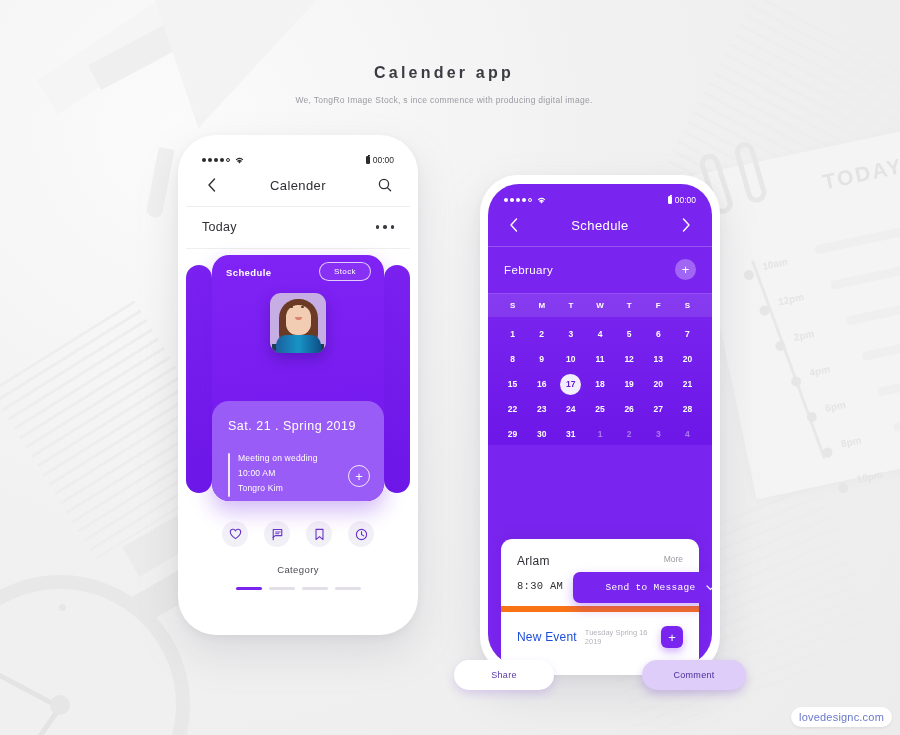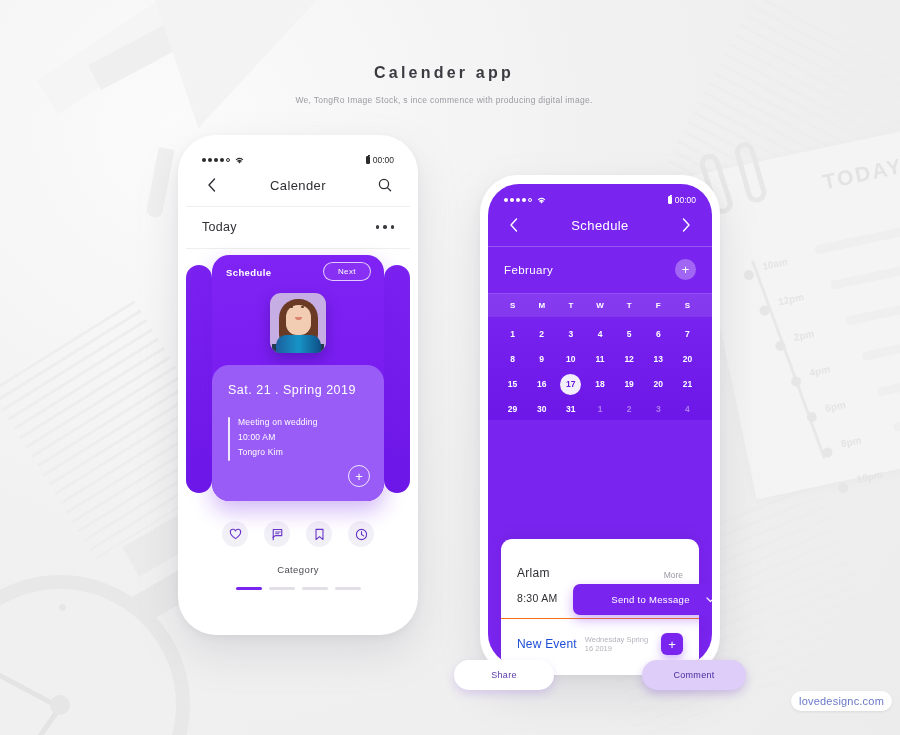--- a/index.html
+++ b/index.html
@@ -218,21 +218,21 @@
   .av-mouth{position:absolute; left:25px; top:24px; width:7px;height:3px;background:#d9826f;border-radius:0 0 5px 5px;}
   .av-scarf {
     position:absolute; left:6px; bottom:0; width:45px; height:18px;
     background:linear-gradient(90deg,#1b5f9e 0%,#1794c6 50%,#0d4f86 100%);
     border-radius:10px 10px 0 0;
   }
   .av-body {
     position:absolute; left:2px; bottom:0; width:52px; height:9px; background:#243a52;
   }
   .card-bottom {
-    position:absolute; left:0; right:0; bottom:0; height:136px;
+    position:absolute; left:0; right:0; bottom:0; height:100px;
     background:#9a5cf7; border-radius:17px 17px 17px 17px;
     padding: 18px 16px 0 16px;
   }
   .card-date { font-size:12.5px; color:#fff; letter-spacing:.5px; }
   .event-block { margin-top:18px; position:relative; padding-left:10px; }
   .event-block .bar {
     position:absolute; left:0; top:2px; width:2px; height:44px;
     background:rgba(255,255,255,.85); border-radius:2px;
   }
   .event-block div { font-size:8.5px; color:#ffffff; line-height:15px; letter-spacing:.2px; }
@@ -324,29 +324,28 @@
   .pill.c { background:#ffffff; width:100px; box-shadow:0 4px 10px rgba(120,60,220,.18); }
   .pill.b span { color:#4b2aa0; }
 
   .sheet {
     position:absolute; left:13px; right:13px; top:355px; bottom:-10px;
     background:#ffffff; border-radius:11px 11px 0 0;
     box-shadow: 0 -3px 14px rgba(70,20,150,.12);
     overflow:visible;
   }
   .sheet-row1 {
-    display:flex; align-items:flex-end; justify-content:space-between;
+    display:flex; align-items:flex-start; justify-content:space-between;
     padding: 15px 16px 0 16px;
-    margin-top: 12px;
   }
   .sheet-row1 .s-title { font-size:12px; color:#2f2f35; letter-spacing:.3px; }
   .sheet-row1 .s-more { font-size:8.5px; color:#9a9aa2; }
   .sheet-row2 {
     display:flex; align-items:center; padding: 12px 16px 14px 16px;
-    border-bottom:1px solid #f97316; position:relative;
+    border-bottom:6px solid #f97316; position:relative;font-family:Liberation Mono, monospace;
   }
   .sheet-row2 .s-time { font-size:10.5px; color:#2f2f35; letter-spacing:.3px; }
   .send-btn {
     position:absolute; left:72px; right:-27px; top:4px; height:31px;
     background:#7a25ef; border-radius:7px;
     display:flex; align-items:center; justify-content:space-between;
     padding: 0 11px 0 0; color:#fff;
     box-shadow: 0 5px 12px rgba(122,37,239,.35);
   }
   .send-btn .sb-txt { flex:1; text-align:center; font-size:9.5px; letter-spacing:.3px; padding-left:22px;}
@@ -357,21 +356,21 @@
   .sheet-row3 .ne-title { font-size:12px; color:#1d4ed8; letter-spacing:.2px; }
   .sheet-row3 .ne-sub { font-size:7.5px; color:#b4b4bc; flex:1; }
   .ne-add {
     width:22px; height:22px; border-radius:6px; background:#7a25ef; color:#fff;
     display:flex; align-items:center; justify-content:center; font-size:13px; line-height:1;
     box-shadow:0 4px 9px rgba(122,37,239,.35);
   }
 
   
   .watermark {
-    position:absolute; right:8px; bottom:24px;
+    position:absolute; right:8px; bottom:8px;
     background:#ffffff; border-radius:10px; padding:4px 8px;
     font-size:11px; color:#6a79c9; letter-spacing:.2px;
     box-shadow:0 1px 3px rgba(0,0,0,.08);
   }
   svg { display:block; }
 </style>
 </head>
 <body>
 
 <div class="bg"></div>
@@ -490,21 +489,21 @@
         </div>
     </div>
 
     <div class="carousel">
       <div class="peek left"></div>
       <div class="peek right"></div>
 
       <div class="card-main">
         <div class="card-top">
           <div class="c-title">Schedule</div>
-          <div class="next-btn">Next</div>
+          <div class="next-btn">Stock</div>
           <div class="avatar">
             <div class="av-hair"></div>
             <div class="av-face"></div>
             <div class="av-eye l"></div>
             <div class="av-eye r"></div>
             <div class="av-mouth"></div>
             <div class="av-body"></div>
             <div class="av-scarf"></div>
           </div>
         </div>
@@ -636,20 +635,29 @@
       <div class="cal-week">
         <span>15</span>
         <span>16</span>
         <span class="sel">17</span>
         <span>18</span>
         <span>19</span>
         <span>20</span>
         <span>21</span>
       </div>
       <div class="cal-week">
+        <span>22</span>
+        <span>23</span>
+        <span>24</span>
+        <span>25</span>
+        <span>26</span>
+        <span>27</span>
+        <span>28</span>
+      </div>
+      <div class="cal-week">
         <span>29</span>
         <span>30</span>
         <span>31</span>
         <span class="dim">1</span>
         <span class="dim">2</span>
         <span class="dim">3</span>
         <span class="dim">4</span>
       </div>
     </div>
 
@@ -664,21 +672,21 @@
           <span class="sb-txt">Send to Message</span>
           <span class="chev">
             <svg width="9" height="6" viewBox="0 0 9 6">
                 <path d="M1 1l3.5 3.5L8 1" stroke="#ffffff" stroke-width="1.2" fill="none" stroke-linecap="round" stroke-linejoin="round"></path>
               </svg>
           </span>
         </div>
       </div>
       <div class="sheet-row3">
         <div class="ne-title">New Event</div>
-        <div class="ne-sub">Wednesday Spring 16 2019</div>
+        <div class="ne-sub">Tuesday Spring 16 2019</div>
         <div class="ne-add">+</div>
       </div>
     </div>
   </div>
 
   <div class="pill-row">
     <div class="pill c">
       <span>Share</span>
     </div>
     <div class="pill b">

